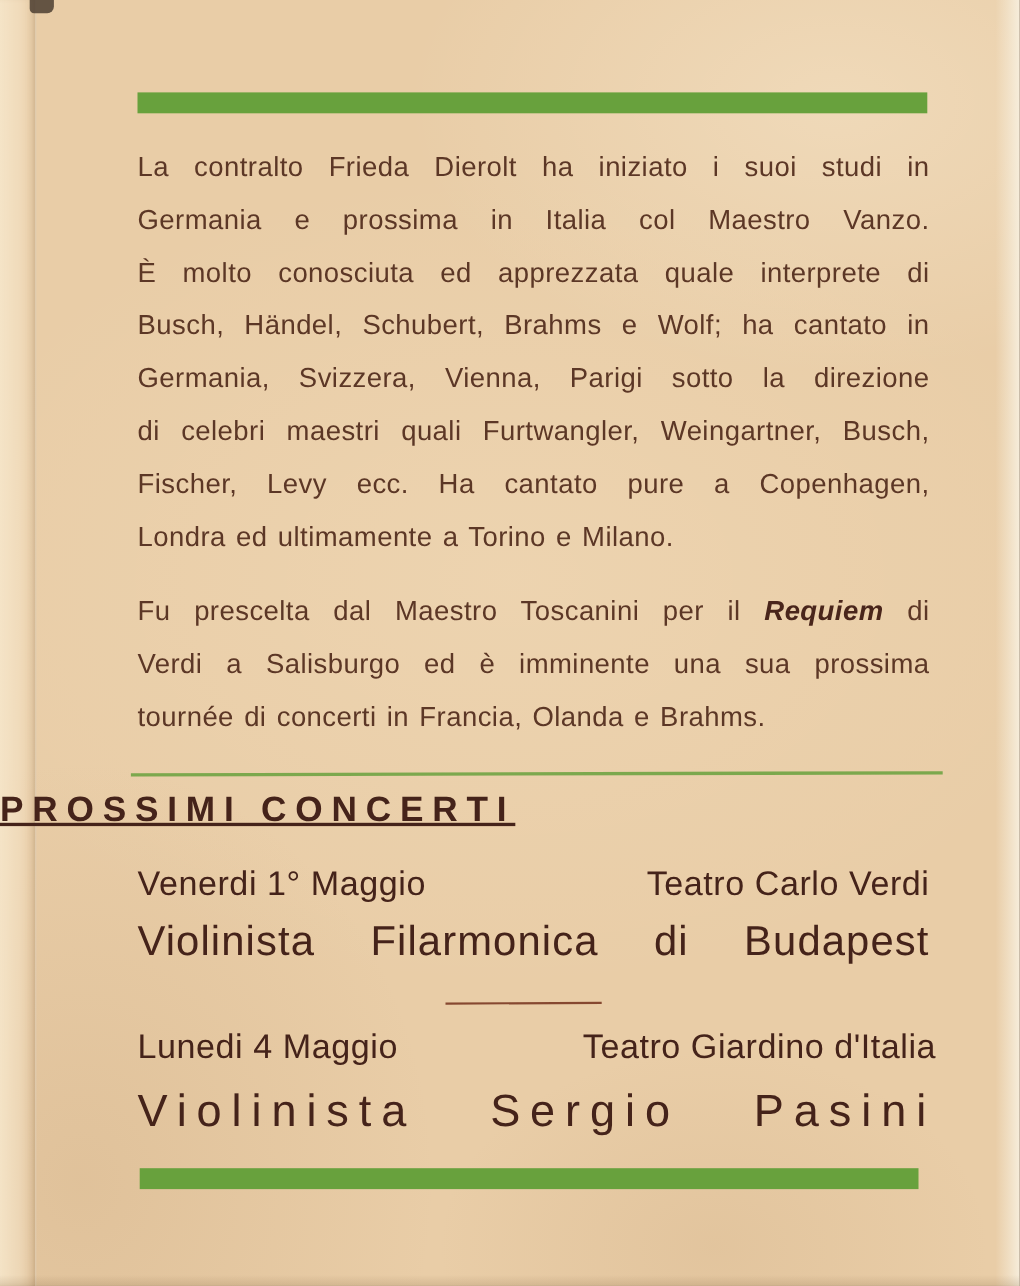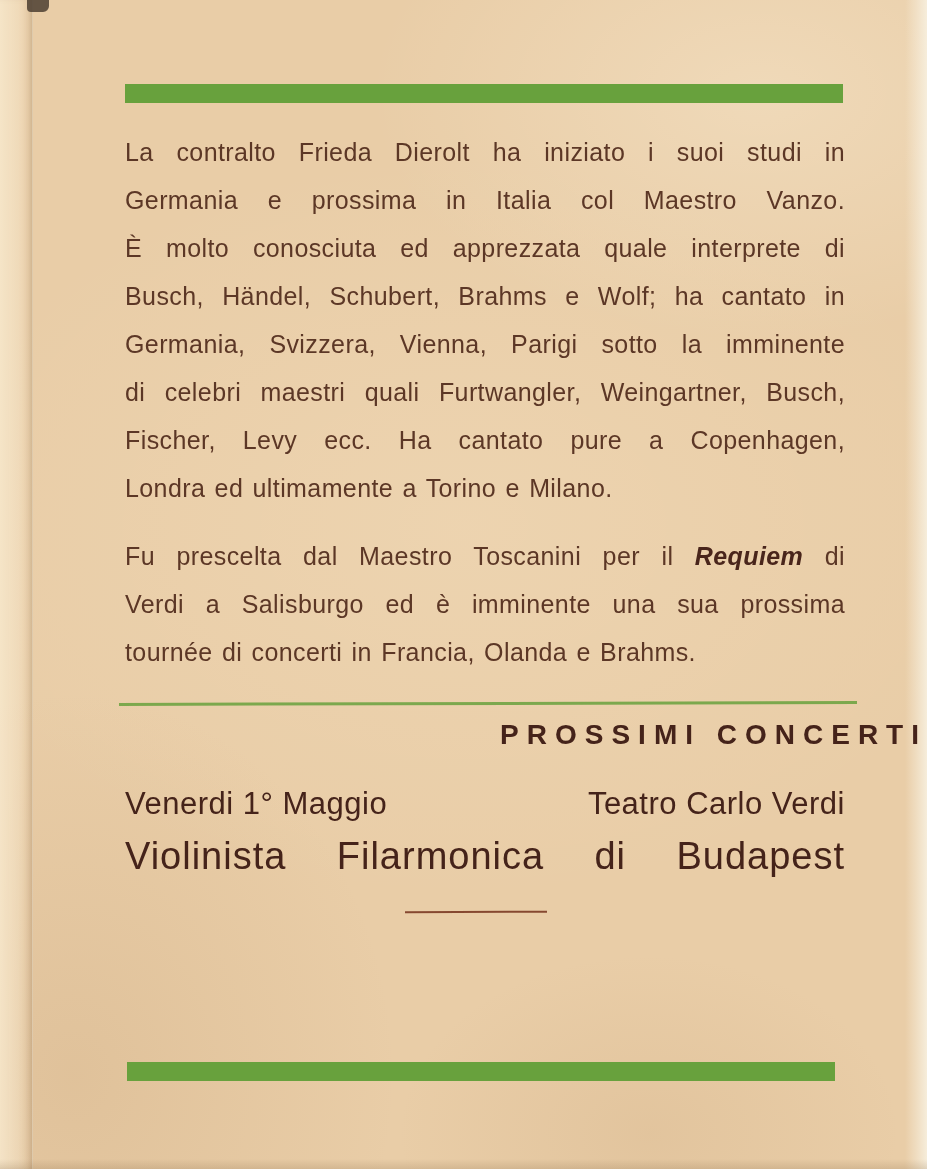--- a/index.html
+++ b/index.html
@@ -60,24 +60,25 @@
     color: var(--ink, #5c3726);
   }
   .para { margin: 0; }
   .para + .para { margin-top: 20px; }
   .line { text-align: justify; text-align-last: justify; }
   .line.last { text-align-last: left; }
   .em { font-weight: bold; font-style: italic; color: #49251b; }
   
   .heading {
     position: absolute; left: 0; top: 716px; width: 100%;
-    margin: 0; text-align: right;
-    font-size: 28px; font-weight: bold; letter-spacing: 8px;
+    margin: 0; text-align: left;
+    font-size: 32px; font-weight: bold; letter-spacing: 8px;
     color: var(--ink-dark, #45231a);
     line-height: 38px;
+    text-decoration: underline;
   }
   .concert { position: absolute; left: 125px; width: 720px; }
   .concert-1 { top: 784px; }
   .concert-2 { top: 932px; width: 726px; }
   .concert-row {
     display: flex; justify-content: space-between; align-items: baseline;
     font-size: 31px; line-height: 40px;
     color: var(--ink-dark, #45231a); letter-spacing: 0.5px;
   }
   .concert-title {
@@ -107,21 +108,21 @@
   <div class="corner-mark"></div>
 
   <div class="bar bar-top"></div>
 
   <div class="bio">
     <div class="para">
         <div class="line"><span>La contralto Frieda Dierolt ha iniziato i suoi studi in</span></div>
         <div class="line"><span>Germania e prossima in Italia col Maestro Vanzo.</span></div>
         <div class="line"><span>È molto conosciuta ed apprezzata quale interprete di</span></div>
         <div class="line"><span>Busch, Händel, Schubert, Brahms e Wolf; ha cantato in</span></div>
-        <div class="line"><span>Germania, Svizzera, Vienna, Parigi sotto la imminente</span></div>
+        <div class="line"><span>Germania, Svizzera, Vienna, Parigi sotto la direzione</span></div>
         <div class="line"><span>di celebri maestri quali Furtwangler, Weingartner, Busch,</span></div>
         <div class="line"><span>Fischer, Levy ecc. Ha cantato pure a Copenhagen,</span></div>
         <div class="line last"><span>Londra ed ultimamente a Torino e Milano.</span></div>
       </div>
     <div class="para">
         <div class="line"><span>Fu prescelta dal Maestro Toscanini per il </span><span class="em">Requiem</span><span> di</span></div>
         <div class="line"><span>Verdi a Salisburgo ed è imminente una sua prossima</span></div>
         <div class="line last"><span>tournée di concerti in Francia, Olanda e Brahms.</span></div>
       </div>
   </div>
@@ -133,16 +134,23 @@
   <div class="concert concert-1">
     <div class="concert-row">
       <span>Venerdi 1° Maggio</span>
       <span>Teatro Carlo Verdi</span>
     </div>
     <div class="concert-title">Violinista Filarmonica di Budapest</div>
   </div>
 
   <div class="divider-small"></div>
 
+  <div class="concert concert-2">
+    <div class="concert-row">
+      <span>Lunedi 4 Maggio</span>
+      <span>Teatro Giardino d'Italia</span>
+    </div>
+    <div class="concert-title">Violinista Sergio Pasini</div>
+  </div>
 
   <div class="bar bar-bottom"></div>
 
 </div>
 
 </body></html>

